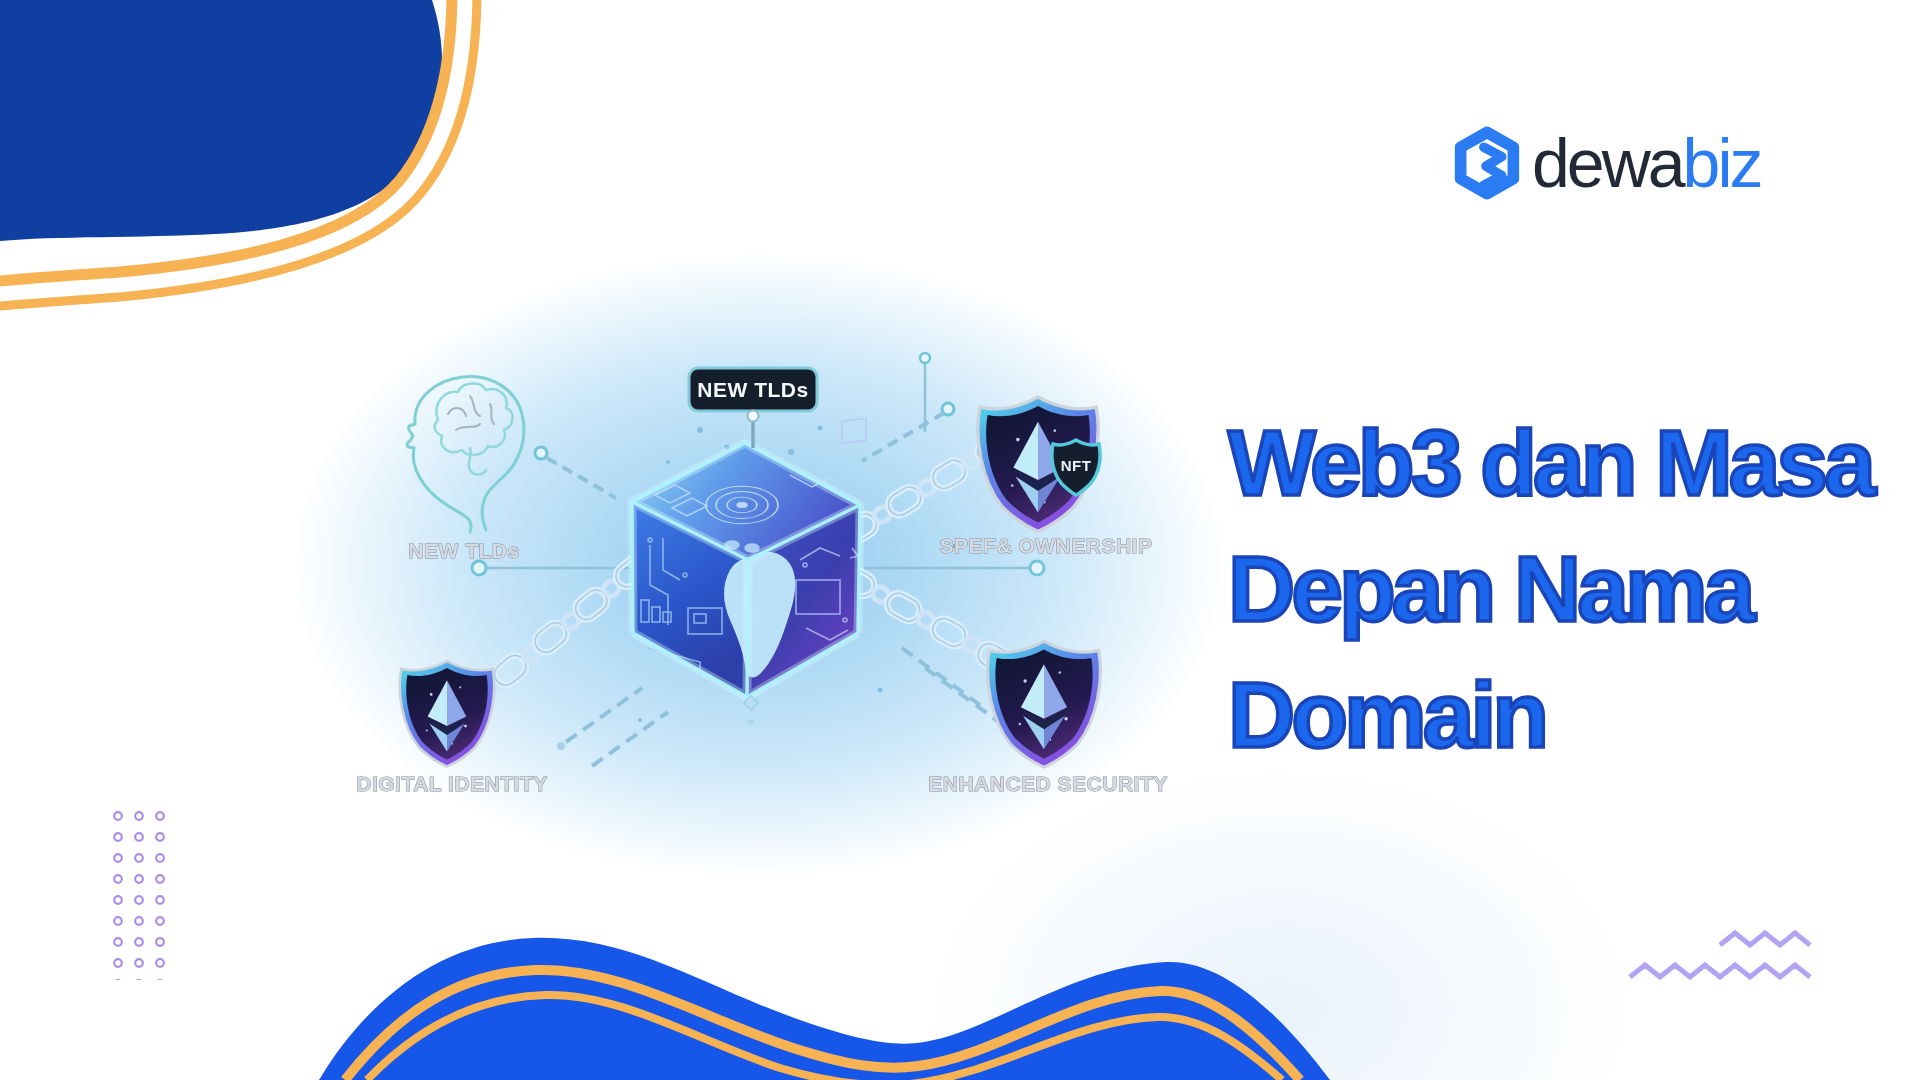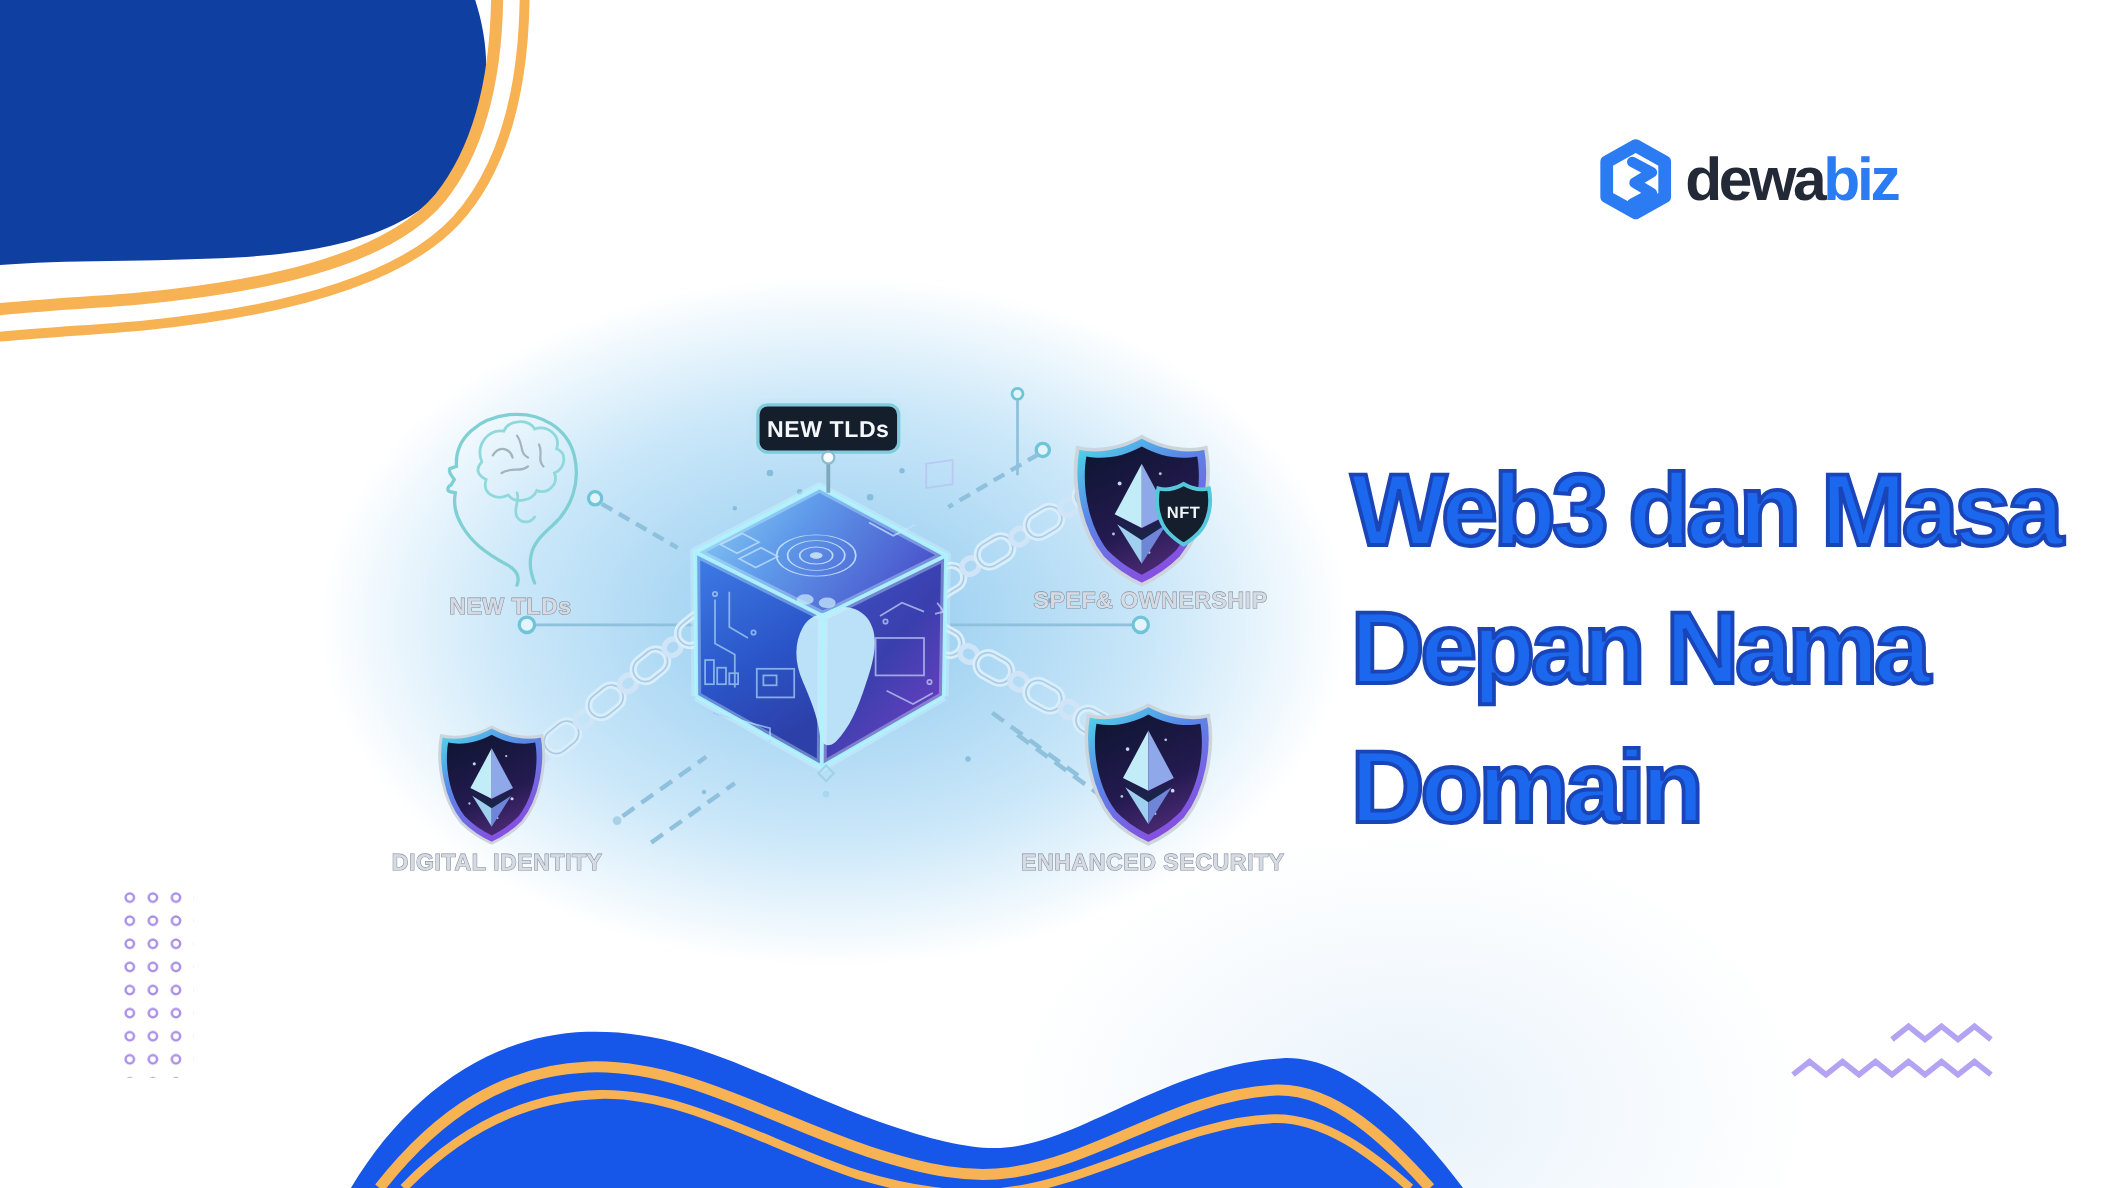--- a/index.html
+++ b/index.html
@@ -7,21 +7,21 @@
     position:relative;width:1920px;height:1080px;overflow:hidden;
     font-family:"Liberation Sans","DejaVu Sans",sans-serif;
     background:
       radial-gradient(ellipse 640px 430px at 758px 565px, rgba(136,198,238,0.95) 0%, rgba(160,212,244,0.55) 46%, rgba(235,246,252,0) 73%),
       radial-gradient(ellipse 520px 360px at 1280px 1010px, rgba(205,228,246,0.45) 0%, rgba(255,255,255,0) 70%),
       #ffffff;
   }
   .abs{position:absolute;}
   
   .logo{left:1448px;top:120px;display:flex;align-items:center;gap:6px;}
-  .logo-text{font-weight:bold;font-size:55px;letter-spacing:-3px;line-height:86px;}
+  .logo-text{font-weight:normal;font-size:68px;letter-spacing:-3px;line-height:86px;}
   .logo-dark{color:#232937;}
   .logo-accent{color:#2b7bf3;}
   
   .title{
     left:1228px;top:400px;width:700px;
     font-weight:bold;font-size:93px;line-height:126px;letter-spacing:-4px;
     color:#1b67ee;-webkit-text-stroke:3.5px #1a45b8;
   }
   .title span{display:block;white-space:nowrap;}
   

